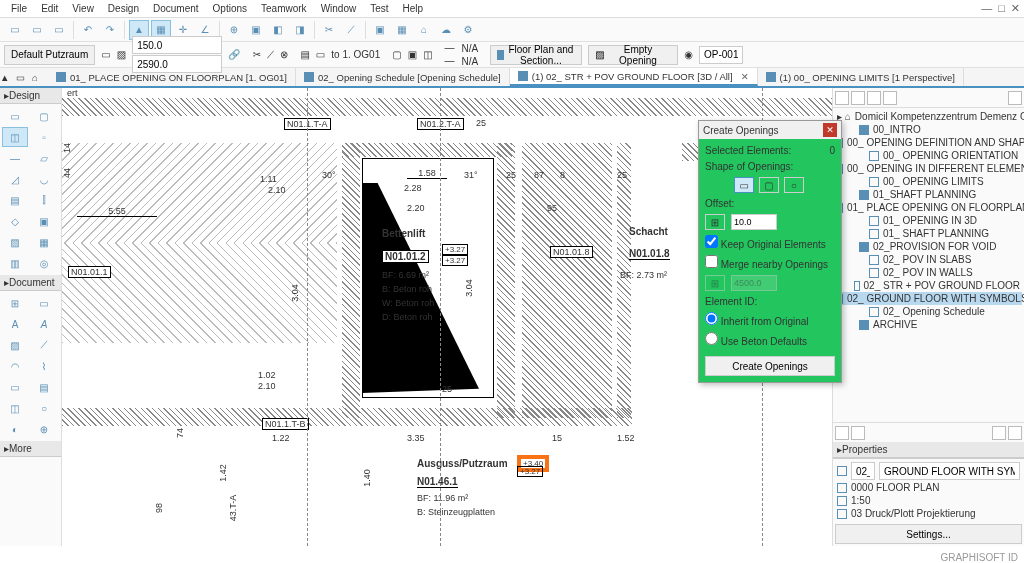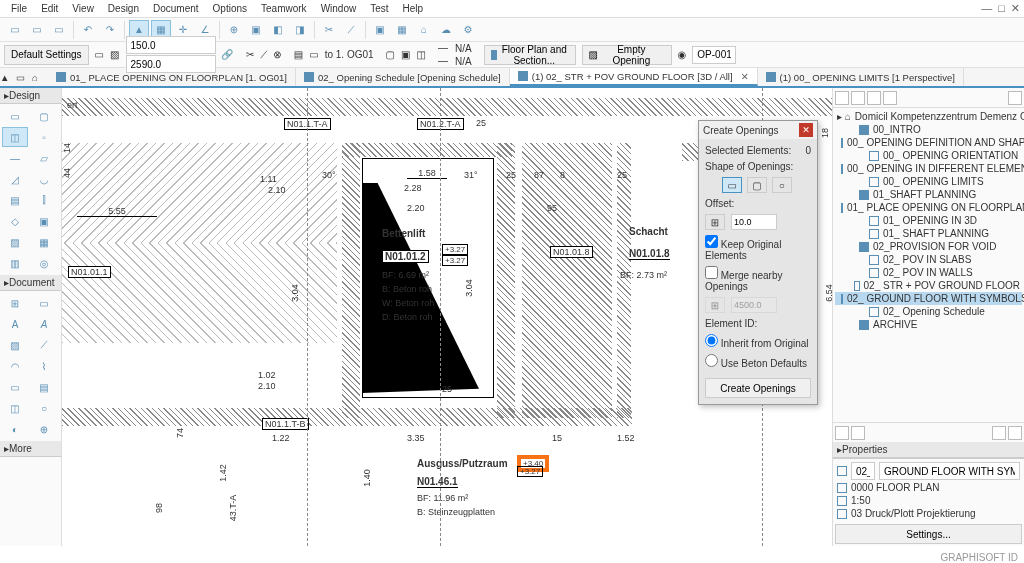--- a/index.html
+++ b/index.html
@@ -27,21 +27,21 @@
 .canvas { flex: 1; position: relative; overflow: hidden; background: #fff; }
 .right-panel { width: 192px; background: #fafafa; border-left: 1px solid #ddd; display: flex; flex-direction: column; font-size: 10px; }
 .nav-tree { flex: 1; overflow: auto; padding: 2px; }
 .tree-row { display: flex; align-items: center; padding: 1px 2px; gap: 4px; white-space: nowrap; cursor: default; }
 .tree-row.sel { background: #b8d8f0; }
 .tree-row .indent { display: inline-block; }
 .tree-icon { width: 10px; height: 10px; display: inline-block; border: 1px solid #5a8fb5; }
 .tree-icon.folder { background: #5a8fb5; }
 .props { border-top: 1px solid #ccc; padding: 2px; }
 .prop-row { display: flex; align-items: center; gap: 4px; padding: 1px 2px; }
-.dialog { position: absolute; top: 120px; left: 698px; width: 120px; background: #e5e5e5; border: 1px solid #999; box-shadow: 2px 2px 6px rgba(0,0,0,0.25); z-index: 100; font-size: 10px; }
+.dialog { position: absolute; top: 120px; left: 698px; width: 144px; background: #22c55e; border: 1px solid #999; box-shadow: 2px 2px 6px rgba(0,0,0,0.25); z-index: 100; font-size: 10px; }
 .dialog-title { height: 18px; background: #f0f0f0; display: flex; align-items: center; justify-content: space-between; padding: 0 4px; }
 .dialog-title .x { width: 14px; height: 14px; background: #c0392b; color: #fff; display: flex; align-items: center; justify-content: center; font-size: 9px; }
 .dialog-body { padding: 6px; }
 .dialog-row { margin-bottom: 5px; }
 .dlg-input { width: 46px; height: 16px; border: 1px solid #ccc; font-size: 9px; padding: 0 2px; }
 .dlg-btn { width: 100%; height: 20px; border: 1px solid #ccc; background: #f0f0f0; font-size: 10px; margin-top: 4px; }
 .shape-btn { width: 20px; height: 16px; border: 1px solid #ccc; display: inline-flex; align-items: center; justify-content: center; margin-right: 2px; }
 .shape-btn.active { background: #cfe8f7; border-color: #4a90c0; }
 .footer { position: absolute; bottom: 0; right: 6px; font-size: 10px; color: #999; }
 .win-btns { position: absolute; top: 2px; right: 4px; display: flex; gap: 6px; color: #666; font-size: 11px; }
@@ -97,21 +97,21 @@
   <div class="tbtn">⟋</div>
   <div class="sep"></div>
   <div class="tbtn">▣</div>
   <div class="tbtn">▦</div>
   <div class="tbtn">⌂</div>
   <div class="tbtn">☁</div>
   <div class="tbtn">⚙</div>
 </div>
 
 <div class="info-row">
-  <button class="info-btn">Default Settings</button>
+  <button class="info-btn">Default Putzraum</button>
   <div class="tbtn">▭</div>
   <div class="tbtn">▨</div>
   <div style="display:flex;flex-direction:column;gap:1px">
     <input class="info-input" style="width: 90px;" value="150.0">
     <input class="info-input" style="width: 90px;" value="2590.0">
   </div>
   <div class="tbtn">🔗</div>
   <div class="sep"></div>
   <div class="tbtn">✂</div>
   <div class="tbtn">⟋</div>
@@ -248,21 +248,21 @@
     <div class="plan-text" style="left:567px;top:160px;border-bottom:1px solid #000">N01.01.8</div>
     <div class="plan-dim" style="left:558px;top:182px">BF: 2.73 m²</div>
 
     <div class="plan-text" style="left:355px;top:370px">Ausguss/Putzraum</div>
     <div class="plan-text" style="left:355px;top:388px;border-bottom:1px solid #000">N01.46.1</div>
     <div style="position:absolute;left:455px;top:367px;border:4px solid #f97316;font-size:8px;padding:0 2px">+3.40</div>
     <div style="position:absolute;left:455px;top:378px;border:1px solid #000;font-size:8px;padding:0 2px">+3.27</div>
     <div class="plan-dim" style="left:355px;top:405px">BF: 11.96 m²</div>
     <div class="plan-dim" style="left:355px;top:419px">B: Steinzeugplatten</div>
 
-    <div class="plan-dim" style="left:5px;top:12px">ert</div>
+    <div class="plan-dim" style="left:5px;top:0">ert</div>
     <div class="plan-dim" style="left:15px;top:118px;border-bottom:1px solid #000;width:80px;text-align:center">5.55</div>
     <div class="plan-dim" style="left:198px;top:86px">1.11</div>
     <div class="plan-dim" style="left:206px;top:97px">2.10</div>
     <div class="plan-dim" style="left:345px;top:80px;border-bottom:1px solid #000;width:40px;text-align:center">1.58</div>
     <div class="plan-dim" style="left:342px;top:95px">2.28</div>
     <div class="plan-dim" style="left:345px;top:115px">2.20</div>
     <div class="plan-dim" style="left:260px;top:82px">30°</div>
     <div class="plan-dim" style="left:402px;top:82px">31°</div>
     <div class="plan-dim" style="left:414px;top:30px">25</div>
     <div class="plan-dim" style="left:444px;top:82px">25</div>

